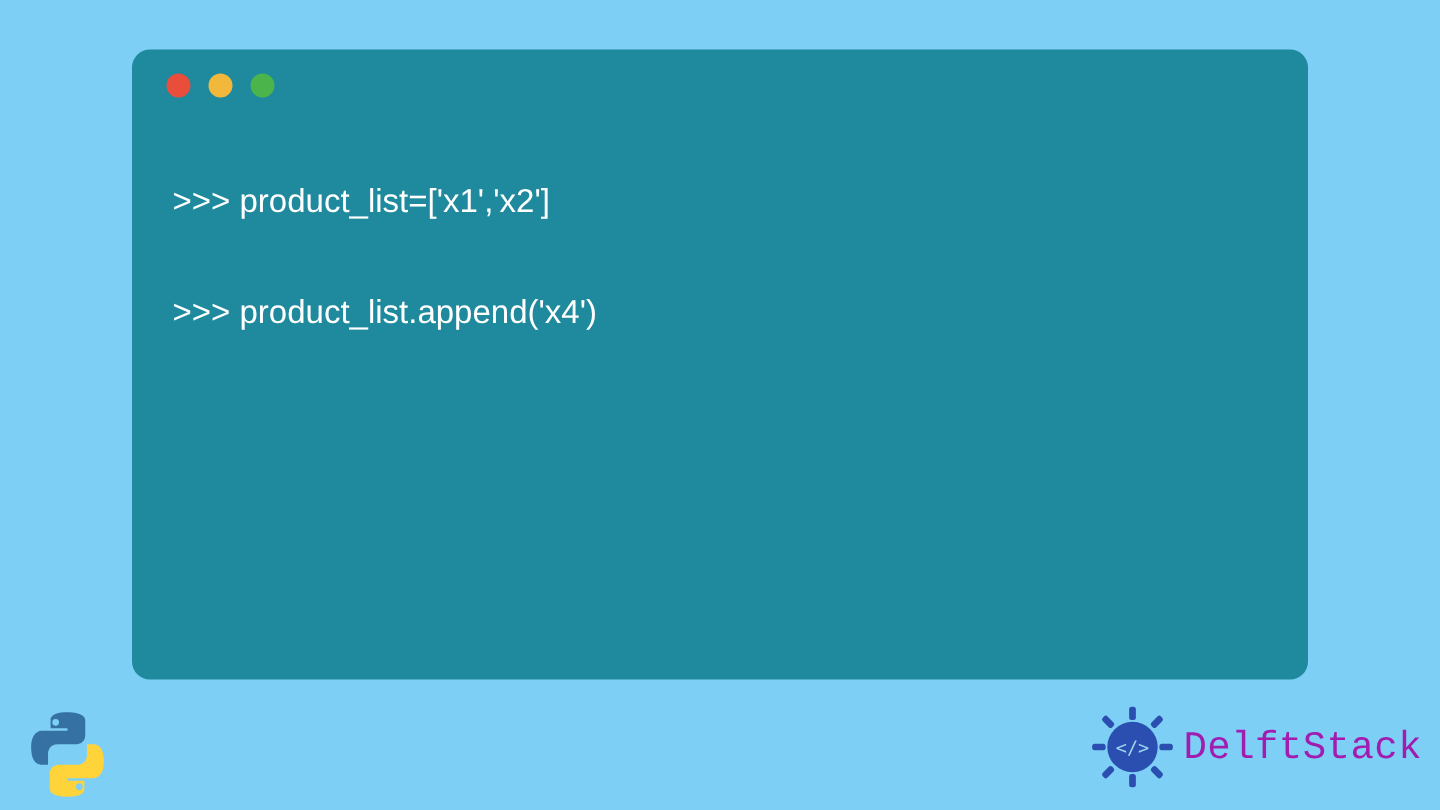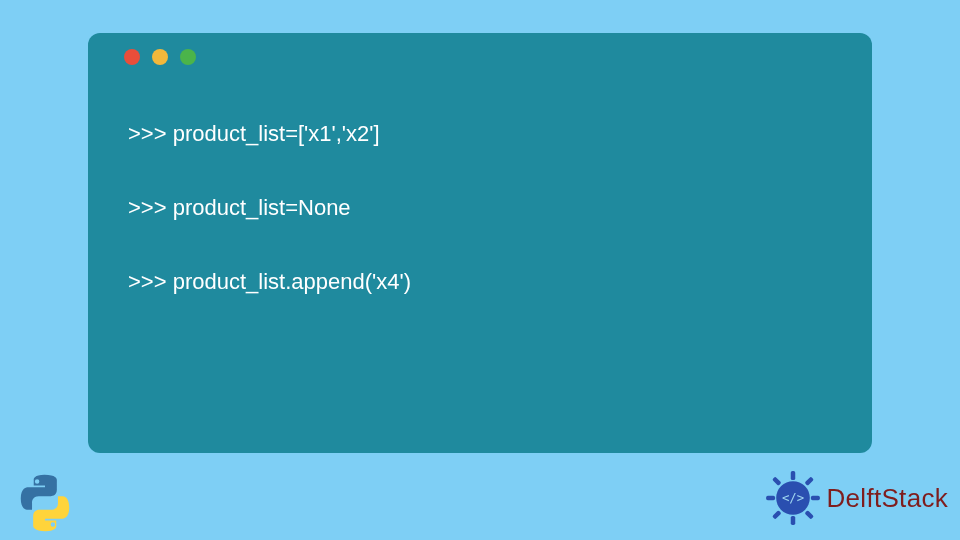--- a/index.html
+++ b/index.html
@@ -10,21 +10,21 @@
     position: relative;
   }
   .terminal {
     position: absolute;
     left: 88px;
     top: 33px;
     width: 784px;
     height: 420px;
     background: #1f8a9e;
     border-radius: 12px;
-    padding: 16px 24px 18px 40px;
+    padding: 16px 24px 18px 27px;
   }
   .traffic-lights {
     display: flex;
     gap: 12px;
     margin-bottom: 14px;
     margin-left: -4px;
   }
   .dot {
     width: 16px; height: 16px; border-radius: 50%;
   }
@@ -51,37 +51,37 @@
     bottom: 14px;
     display: flex;
     align-items: center;
     gap: 6px;
   }
   .delft .gear {
     width: 56px; height: 56px;
   }
   .delft .brand {
     font-size: 26px;
-    color: #7f1d1d;
+    color: #a21caf;
     font-weight: 500;
     letter-spacing: 0.3px;
+    font-family: Liberation Mono, monospace;
   }
 </style>
 </head>
 <body>
 
 <div class="terminal">
   <div class="traffic-lights">
     <div class="dot red"></div>
     <div class="dot yellow"></div>
     <div class="dot green"></div>
   </div>
   <div class="code">
 <div>&gt;&gt;&gt; product_list=['x1','x2']</div>
-<div>&gt;&gt;&gt; product_list=None</div>
 <div>&gt;&gt;&gt; product_list.append('x4')</div>
 
 
 
   </div>
 </div>
 
 <div class="python-logo">
   <svg viewBox="0 0 110 110" width="62" height="62">
     <path fill="#3571a3" d="M54 5c-20 0-19 9-19 9v10h20v3H25s-13-1-13 20 12 20 12 20h8V55s-1-12 12-12h21s11 0 11-11V15s2-10-22-10zM41 13a4 4 0 1 1 0 8 4 4 0 0 1 0-8z"></path>

